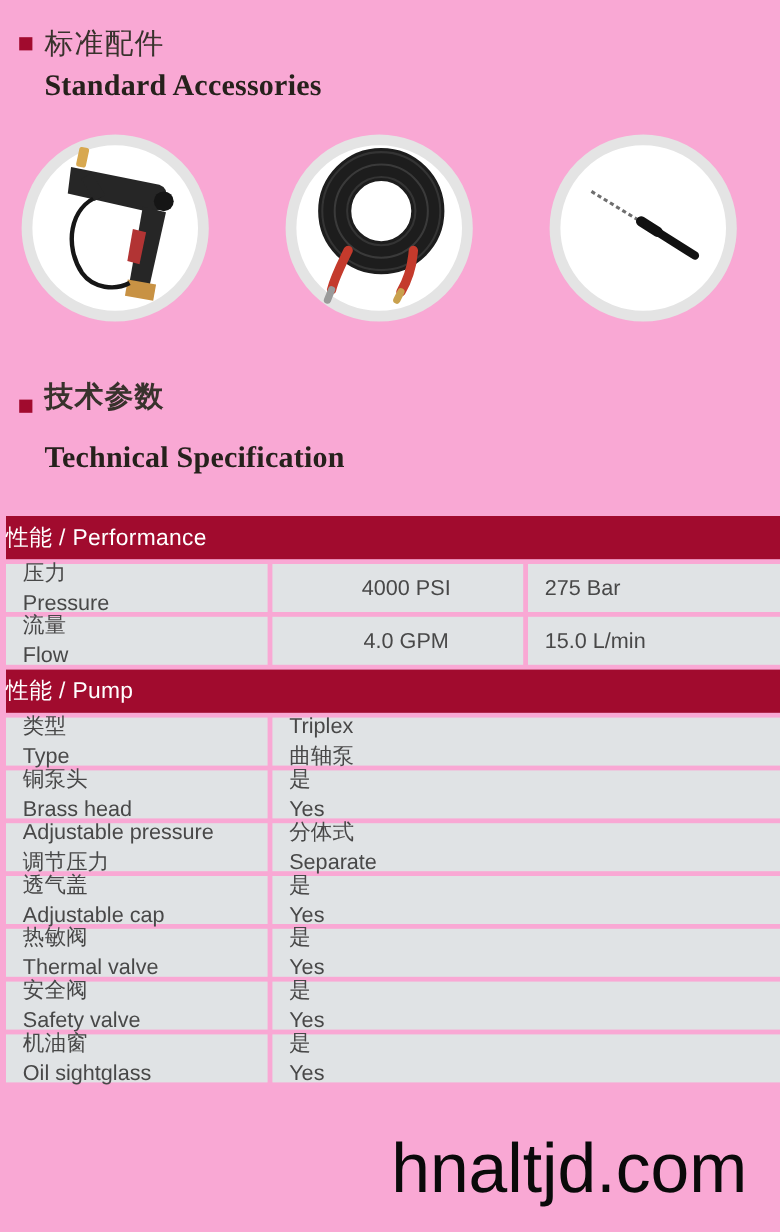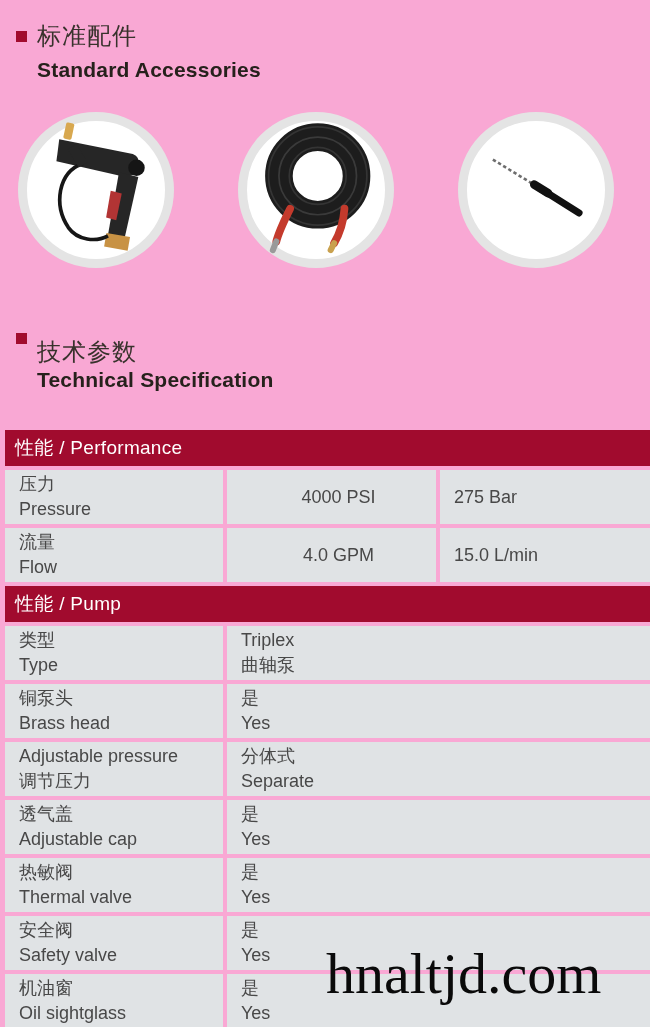--- a/index.html
+++ b/index.html
@@ -10,51 +10,51 @@
     --head-text:#26211c;
   }
   *{box-sizing:border-box;margin:0;padding:0;}
   html,body{background:#ffffff;}
   .page{
     position:relative;width:650px;height:1027px;background:#f9a8d4;overflow:hidden;
     font-family:"Liberation Sans","DejaVu Sans",sans-serif;
   }
   .bullet{position:absolute;left:16px;width:11px;height:11px;background:var(--red);}
   .zh-title{position:absolute;left:37px;font-size:24px;letter-spacing:1px;color:#38322c;}
-  .en-title{position:absolute;left:37px;font-size:21px;font-weight:bold;color:var(--head-text);letter-spacing:.2px;}
+  .en-title{position:absolute;left:37px;font-size:25px;font-weight:bold;color:var(--head-text);letter-spacing:.2px;font-family:Liberation Serif, serif;}
 
   .img-row{position:absolute;top:112px;left:0;width:650px;height:176px;}
   .circle{
     position:absolute;top:0;width:156px;height:156px;border:9px solid var(--ring);
     border-radius:50%;background:#fff;display:flex;align-items:center;justify-content:center;
   }
   .circle svg{width:138px;height:138px;}
   .c1{left:18px;} .c2{left:238px;} .c3{left:458px;}
 
   .spec-table{
     position:absolute;left:5px;top:430px;width:645px;
     display:flex;flex-direction:column;gap:4px;
   }
   .band{
     flex:none;height:36px;background:var(--red);color:#ffffff;
-    display:flex;align-items:center;padding-left:10px;font-size:19px;letter-spacing:.3px;
-  }
-  .t-row{flex:none;display:flex;gap:4px;height:54px;}
+    display:flex;align-items:center;padding-left:0;font-size:19px;letter-spacing:.3px;
+  }
+  .t-row{flex:none;display:flex;gap:4px;height:40px;}
   .cell{
     background:var(--row-bg);color:var(--cell-text);
     display:flex;flex-direction:column;justify-content:center;
     padding-left:14px;font-size:18px;line-height:25px;
   }
   .c-label{width:218px;flex:none;}
   .c-val{width:209px;flex:none;text-align:center;}
   .c-flex{flex:1;}
 
   .watermark{
     position:absolute;left:326px;top:940px;font-size:58px;color:#0a0a0a;
-    font-family:Liberation Serif, serif;white-space:nowrap;
+    font-family:Liberation Sans, sans-serif;white-space:nowrap;
   }
 </style>
 </head>
 <body>
 
 <div class="page">
 
   <div class="bullet" style="top:31px;"></div>
   <div class="zh-title" style="top:20px;">标准配件</div>
   <div class="en-title" style="top:58px;">Standard Accessories</div>
@@ -93,21 +93,21 @@
         <svg viewBox="0 0 160 160">
           <line x1="30" y1="47" x2="84" y2="80" stroke="#6e6e6e" stroke-width="3" stroke-dasharray="4 3"></line>
           <line x1="78" y1="76" x2="94" y2="86" stroke="#111111" stroke-width="10" stroke-linecap="round"></line>
           <line x1="84" y1="80" x2="130" y2="109" stroke="#111111" stroke-width="8" stroke-linecap="round"></line>
         </svg>
       </span>
     </div>
   </div>
 
   <div class="bullet" style="top:333px;"></div>
-  <div class="zh-title" style="top:336px;">技术参数</div>
+  <div class="zh-title" style="top:314px;font-weight:bold;">技术参数</div>
   <div class="en-title" style="top:368px;">Technical Specification</div>
 
   <div class="spec-table">
 
     <div class="band">性能 / Performance</div>
 
     <div class="t-row">
       <div class="cell c-label">
         <div>压力</div>
         <div>Pressure</div>

